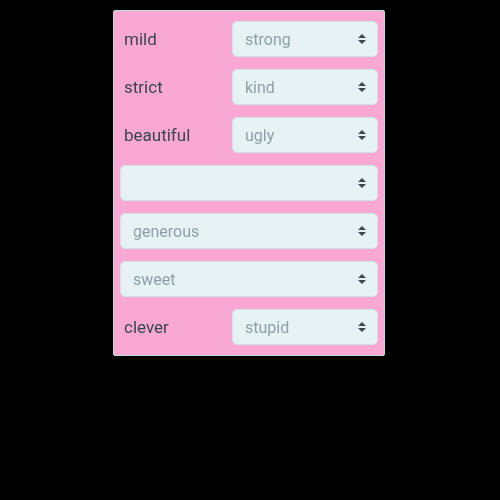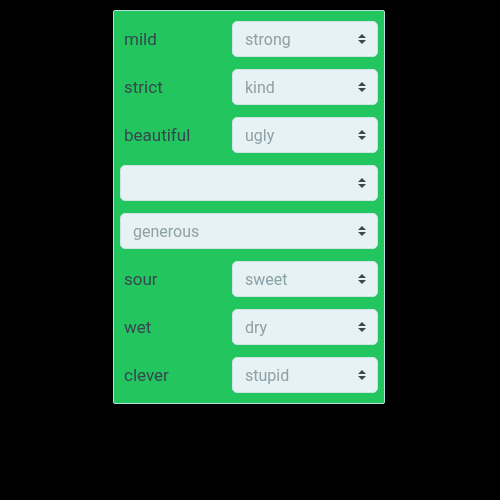--- a/index.html
+++ b/index.html
@@ -7,21 +7,21 @@
     width:500px;height:500px;
     background:#000;
     font-family:-apple-system,BlinkMacSystemFont,"Segoe UI",Roboto,Helvetica,Arial,sans-serif;
     overflow:hidden;
   }
   .panel{
     position:absolute;
     left:113px;
     top:10px;
     width:272px;
-    background:#22c55e;
+    background:#f9a8d4;
     border:1px solid #b9dee0;
     border-radius:2px;
     box-sizing:border-box;
     padding:4px 6px 4px 6px;
   }
   .row{
     display:flex;
     align-items:center;
     height:48px;
   }
@@ -98,35 +98,27 @@
   </div>
 
   <div class="row">
     <div class="select">
       <span>generous</span>
       <span class="caret"></span>
     </div>
   </div>
 
   <div class="row">
-    <div class="label">sour</div>
     <div class="select">
       <span>sweet</span>
       <span class="caret"></span>
     </div>
   </div>
 
 
-  <div class="row">
-    <div class="label">wet</div>
-    <div class="select">
-      <span>dry</span>
-      <span class="caret"></span>
-    </div>
-  </div>
 
   <div class="row">
     <div class="label">clever</div>
     <div class="select">
       <span>stupid</span>
       <span class="caret"></span>
     </div>
   </div>
 
 </div>

